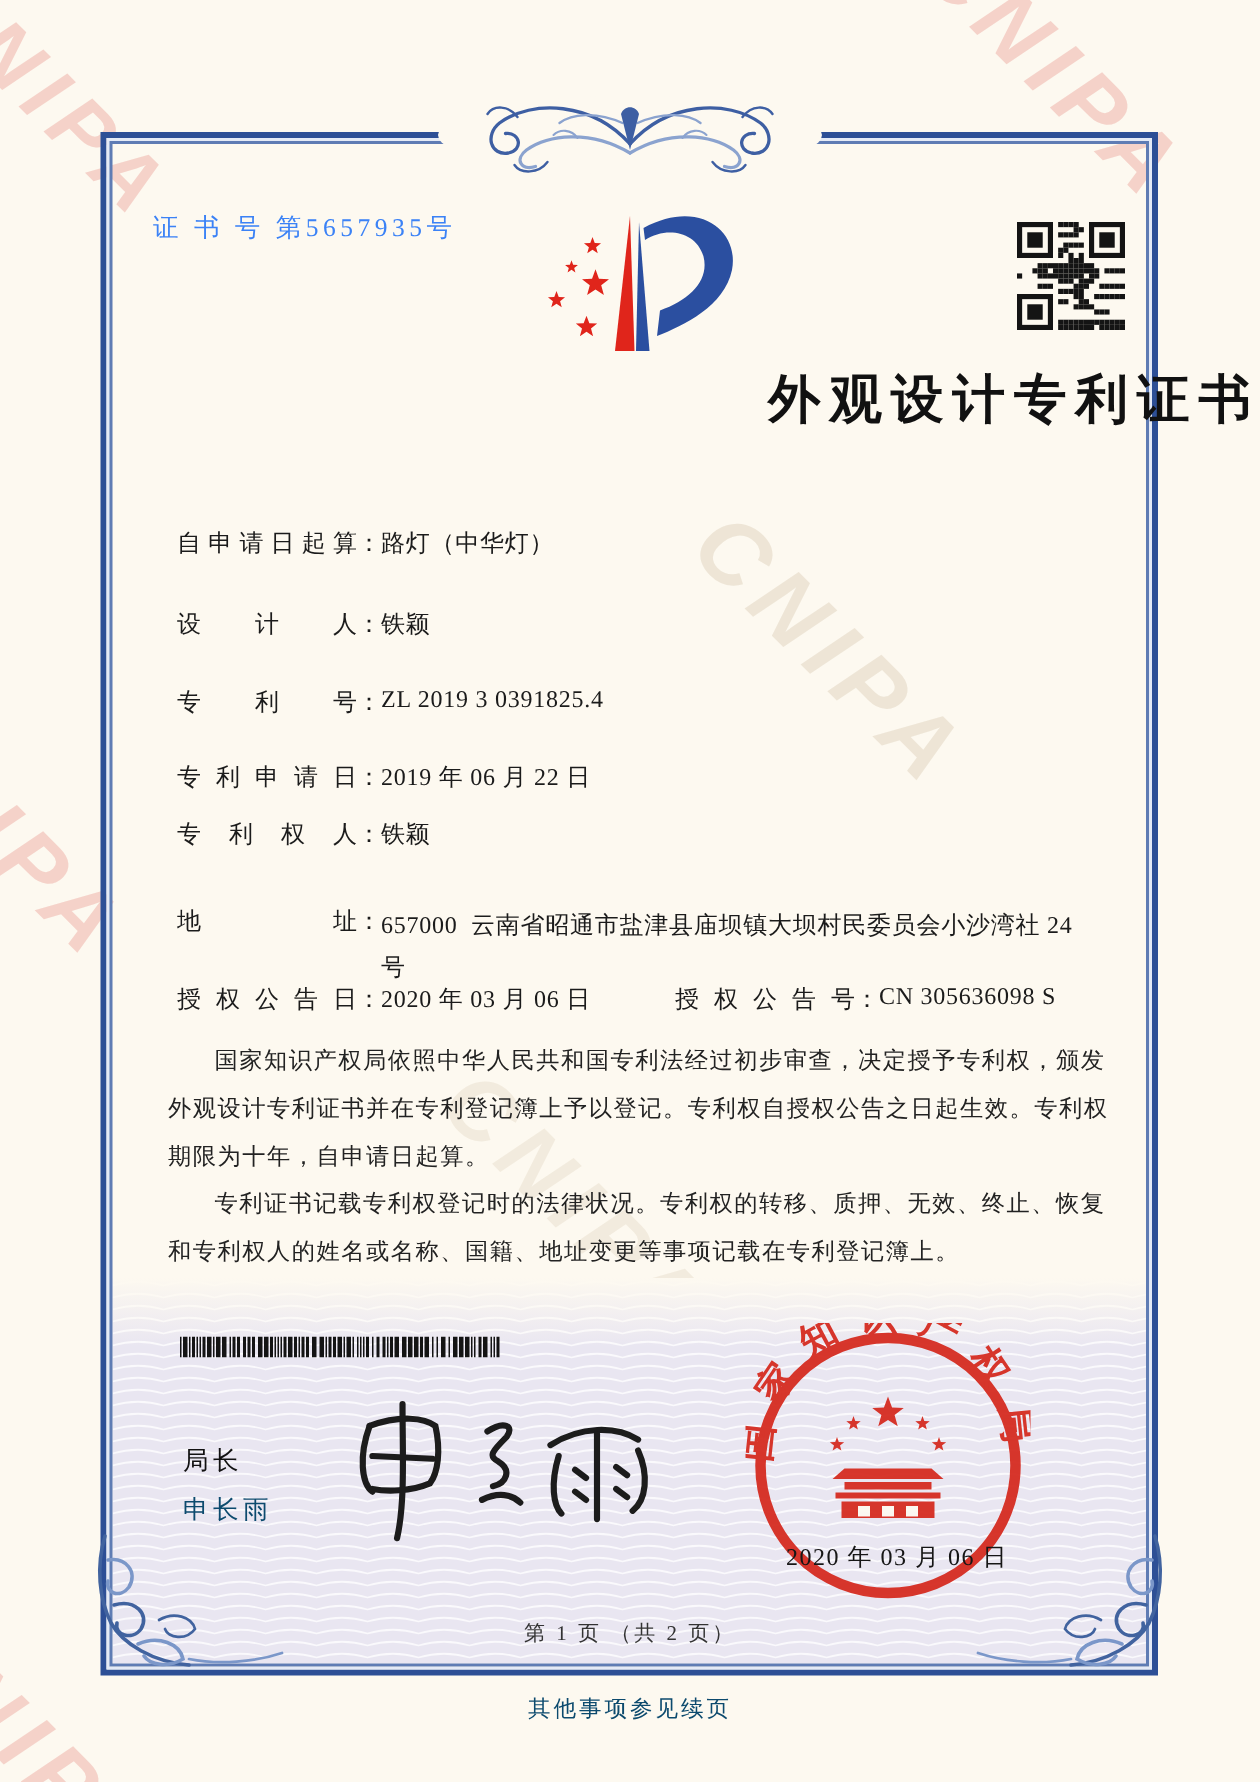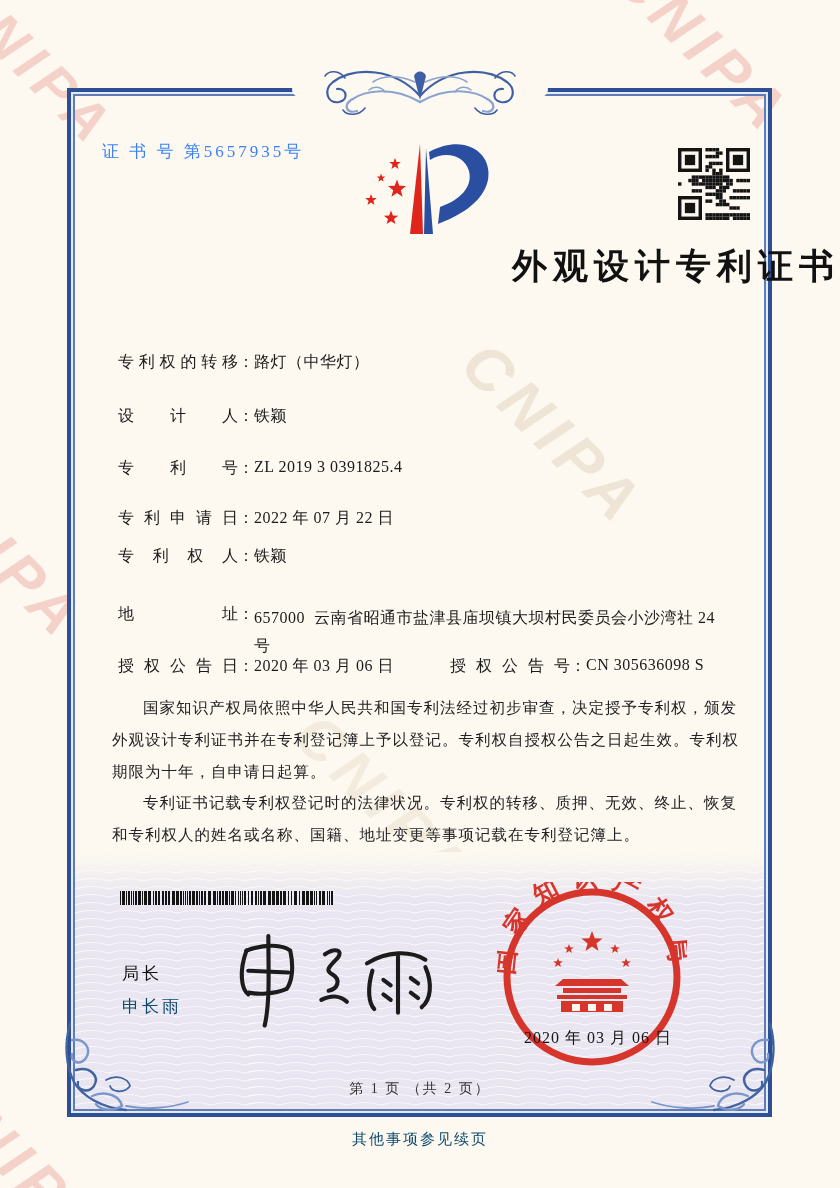--- a/index.html
+++ b/index.html
@@ -300,30 +300,30 @@
       <rect x="16" y="2" width="3" height="3" fill="#141414"></rect>
       <rect x="0" y="14" width="7" height="7" fill="#141414"></rect>
       <rect x="1" y="15" width="5" height="5" fill="#fdf9f0"></rect>
       <rect x="2" y="16" width="3" height="3" fill="#141414"></rect>
     </svg>
 
   <div class="abs content title">外观设计专利证书</div>
 
   <div class="abs content fields">
     <div class="frow" style="top:4px;">
-      <span class="flabel">专利权的转移</span><span class="fcolon">：</span><span class="fval">路灯（中华灯）</span>
+      <span class="flabel">自申请日起算</span><span class="fcolon">：</span><span class="fval">路灯（中华灯）</span>
     </div>
     <div class="frow" style="top:58px;">
       <span class="flabel">设计人</span><span class="fcolon">：</span><span class="fval">铁颖</span>
     </div>
     <div class="frow" style="top:110px;">
       <span class="flabel">专利号</span><span class="fcolon">：</span><span class="fval">ZL 2019 3 0391825.4</span>
     </div>
     <div class="frow" style="top:160px;">
-      <span class="flabel">专利申请日</span><span class="fcolon">：</span><span class="fval">2022 年 07 月 22 日</span>
+      <span class="flabel">专利申请日</span><span class="fcolon">：</span><span class="fval">2019 年 06 月 22 日</span>
     </div>
     <div class="frow" style="top:198px;font-family:Liberation Serif, serif;">
       <span class="flabel">专利权人</span><span class="fcolon">：</span><span class="fval">铁颖</span>
     </div>
     <div class="frow" style="top:256px;">
       <span class="flabel">地址</span><span class="fcolon">：</span><span class="fval addr">657000  云南省昭通市盐津县庙坝镇大坝村民委员会小沙湾社 24 号</span>
     </div>
     <div class="frow" style="top:308px;">
       <span class="flabel">授权公告日</span><span class="fcolon">：</span><span class="fval">2020 年 03 月 06 日</span>
       <span style="display:inline-block;width:48px;"></span>

